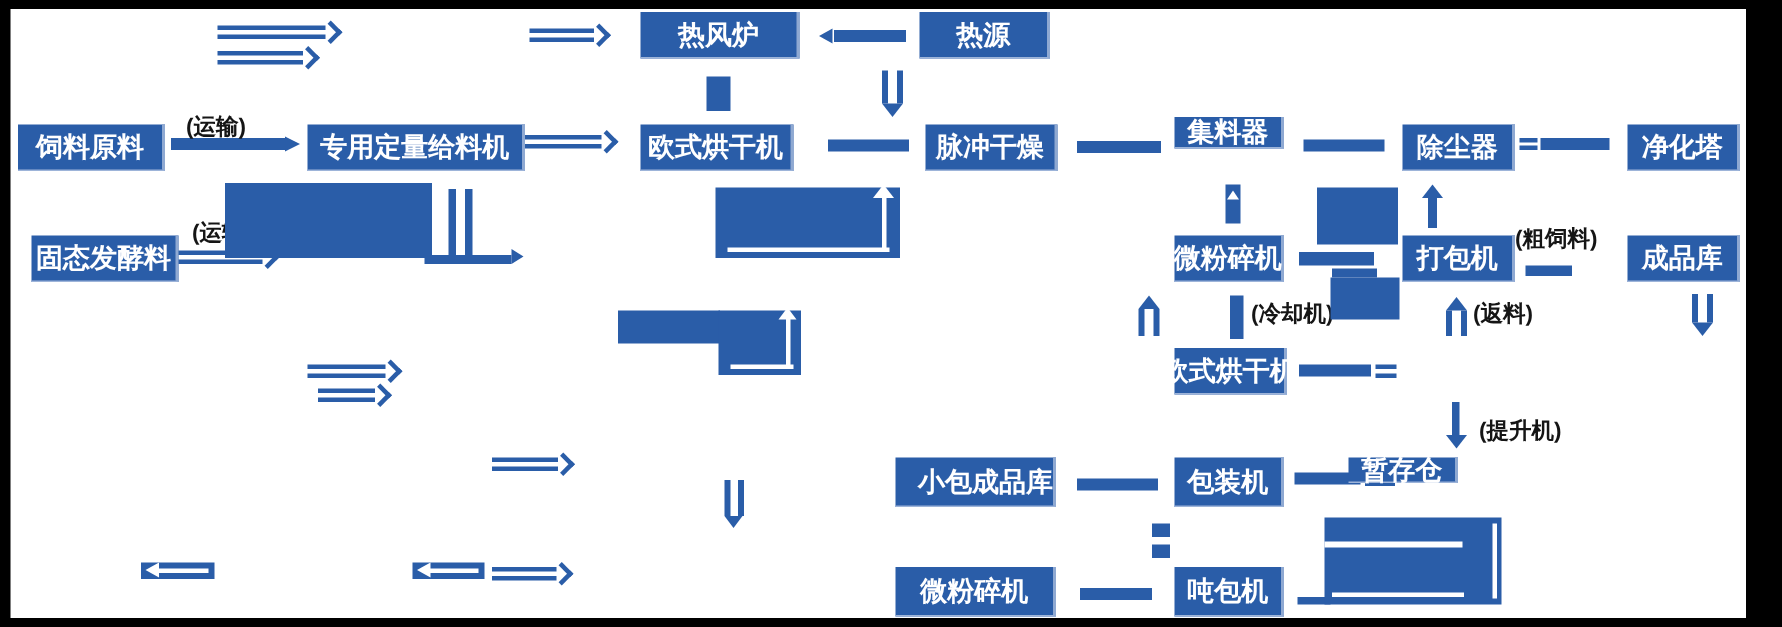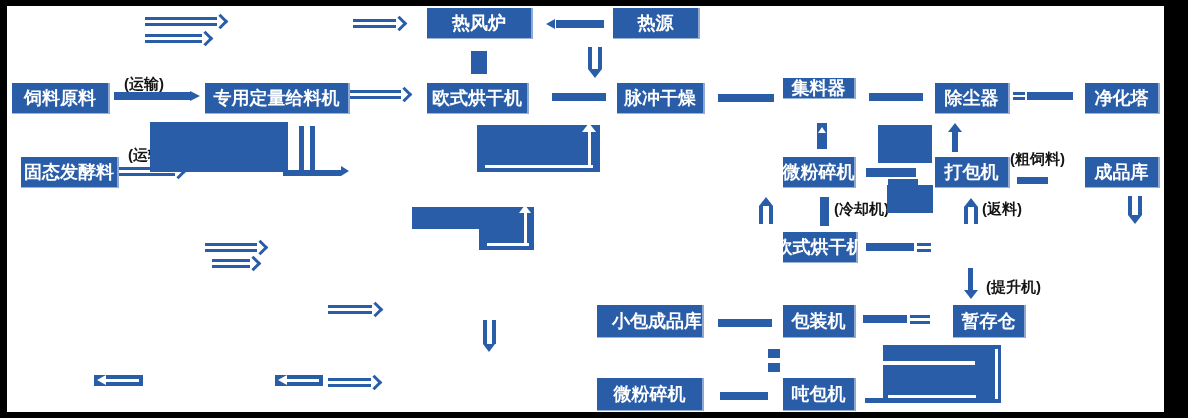--- a/index.html
+++ b/index.html
@@ -76,21 +76,21 @@
   <div class="box" style="left:783px;top:232px;width:75px;height:31px;">
       <span>欧式烘干机</span>
     </div>
 
   <div class="box" style="left:597px;top:305px;width:107px;height:33px;justify-content:flex-end;">
       <span>小包成品库</span>
     </div>
   <div class="box" style="left:783px;top:305px;width:73px;height:33px;">
       <span>包装机</span>
     </div>
-  <div class="box" style="left:953px;top:305px;width:73px;height:33px;">
+  <div class="box" style="left:899px;top:305px;width:73px;height:17px;">
       <span>暂存仓</span>
     </div>
 
   <div class="box" style="left:597px;top:378px;width:107px;height:33px;">
       <span>微粉碎机</span>
     </div>
   <div class="box" style="left:783px;top:378px;width:73px;height:33px;">
       <span>吨包机</span>
     </div>
 

